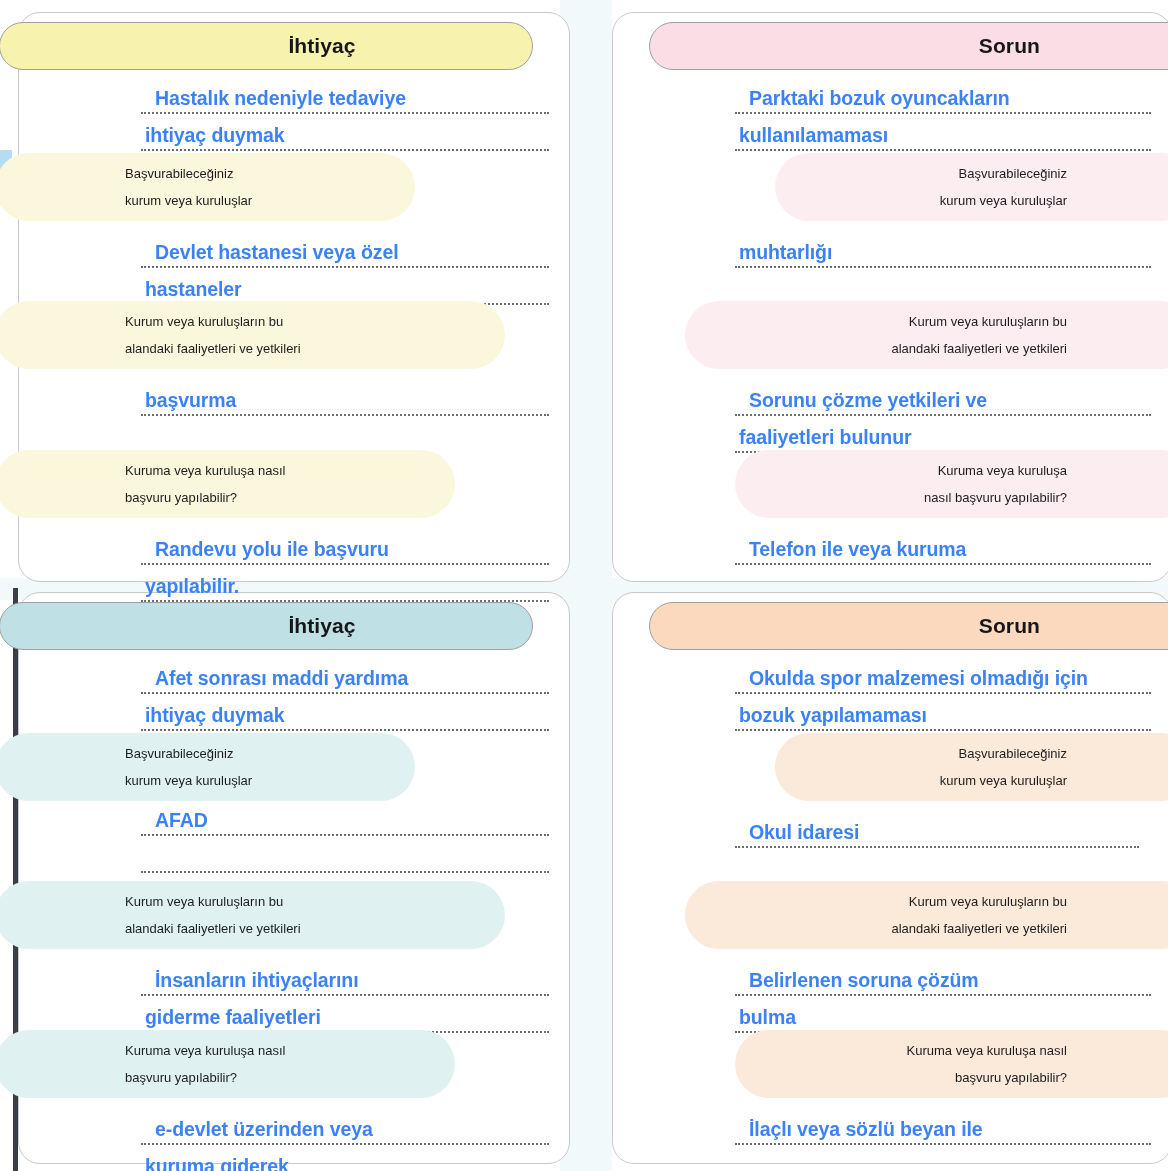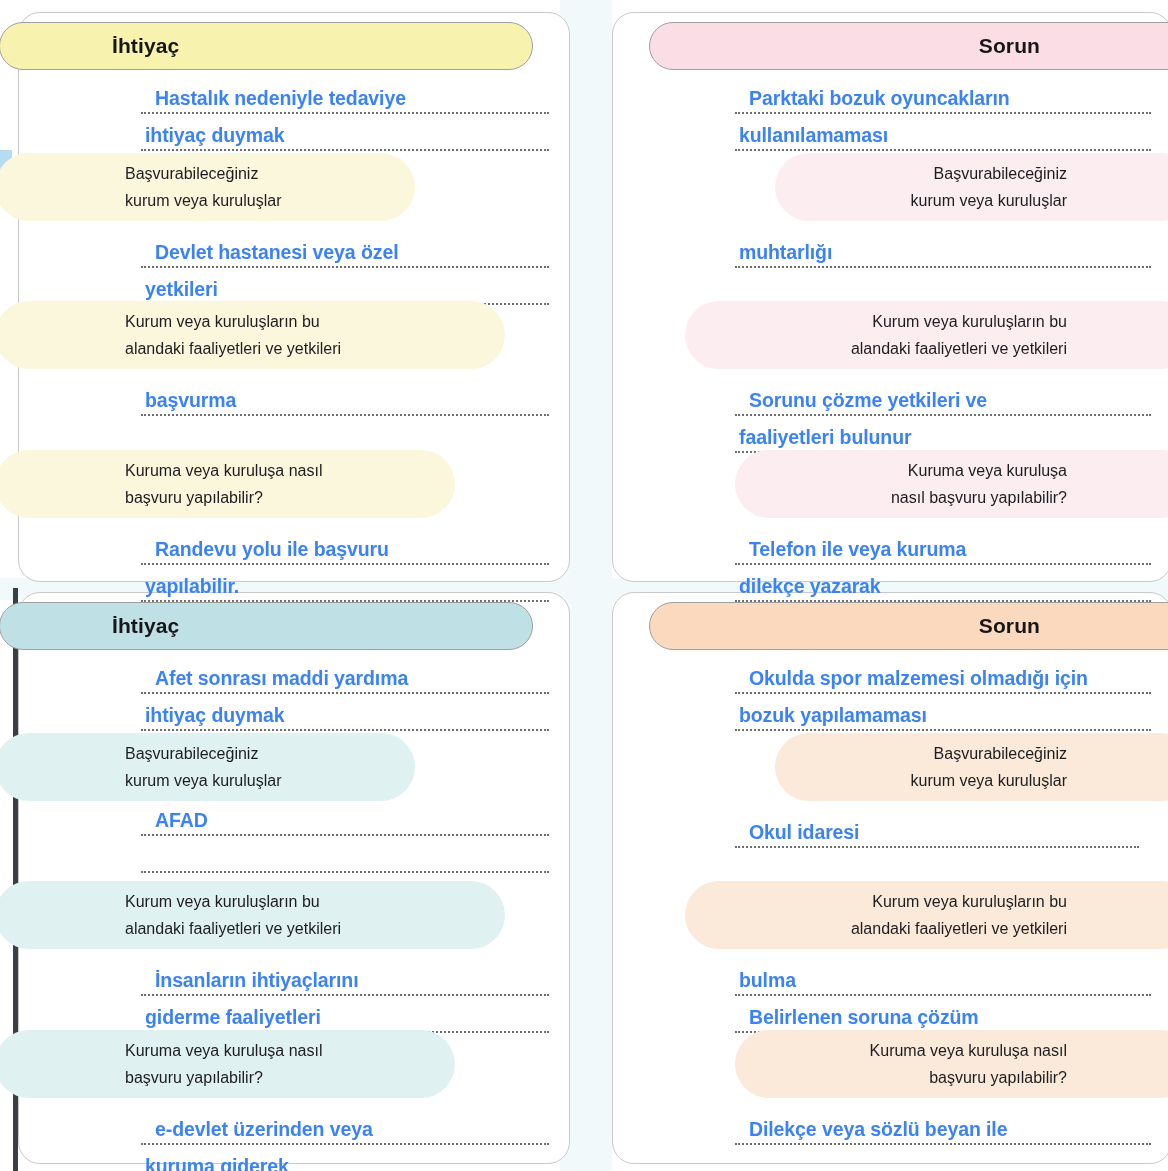--- a/index.html
+++ b/index.html
@@ -71,21 +71,21 @@
     border-radius: 26px;
     display: flex;
     align-items: center;
     z-index: 4;
   }
   
   .hdr-left {
     left: -20px;
     right: 36px;
     padding-left: 112px;
-    justify-content: flex-start;
+    justify-content: center;
   }
   
   .hdr-right {
     left: 36px;
     right: -20px;
     padding-right: 150px;
     justify-content: flex-end;
   }
   .hdr-title {
     font-size: 21px;
@@ -114,21 +114,21 @@
     align-items: flex-start;
   }
   
   .lp-right {
     right: -24px;
     padding-right: 128px;
     text-align: right;
     align-items: flex-end;
   }
   .lp-line {
-    font-size: 16px;
+    font-size: 13px;
     line-height: 27px;
     color: #1d1d20;
     white-space: nowrap;
   }
 
   
   .answer {
     position: absolute;
     z-index: 1;
   }
@@ -166,21 +166,21 @@
         <div class="answer" style="top: 64px; left: 122px; right: 20px;">
           <div class="ans-line indent2">Hastalık nedeniyle tedaviye</div>
           <div class="ans-line flush">ihtiyaç duymak</div>
         </div>
         <div class="label-pill lp-left" style="top: 140px; width: 420px; background: rgb(251, 247, 221);">
           <div class="lp-line">Başvurabileceğiniz</div>
           <div class="lp-line">kurum veya kuruluşlar</div>
         </div>
         <div class="answer" style="top: 218px; left: 122px; right: 20px;">
           <div class="ans-line indent2">Devlet hastanesi veya özel</div>
-          <div class="ans-line flush">yetkileri</div>
+          <div class="ans-line flush">hastaneler</div>
         </div>
         <div class="label-pill lp-left" style="top: 288px; width: 510px; background: rgb(251, 247, 221);">
           <div class="lp-line">Kurum veya kuruluşların bu</div>
           <div class="lp-line">alandaki faaliyetleri ve yetkileri</div>
         </div>
         <div class="answer" style="top: 366px; left: 122px; right: 20px;">
           <div class="ans-line flush">başvurma</div>
         </div>
         <div class="label-pill lp-left" style="top: 437px; width: 460px; background: rgb(251, 247, 221);">
           <div class="lp-line">Kuruma veya kuruluşa nasıl</div>
@@ -215,21 +215,20 @@
         <div class="answer" style="top: 366px; left: 122px; right: 20px;">
           <div class="ans-line indent2">Sorunu çözme yetkileri ve</div>
           <div class="ans-line flush">faaliyetleri bulunur</div>
         </div>
         <div class="label-pill lp-right" style="top: 437px; width: 460px; background: rgb(252, 237, 241);">
           <div class="lp-line">Kuruma veya kuruluşa</div>
           <div class="lp-line">nasıl başvuru yapılabilir?</div>
         </div>
         <div class="answer" style="top: 515px; left: 122px; right: 20px;">
           <div class="ans-line indent2">Telefon ile veya kuruma</div>
-          <div class="ans-line flush">dilekçe yazarak</div>
         </div>
       </div>
     </div>
     <div class="card card-bl">
       <div class="card-inner">
         <div class="hdr hdr-left" style="background: rgb(191, 224, 228);">
           <span class="hdr-title">İhtiyaç</span>
         </div>
         <div class="answer" style="top: 64px; left: 122px; right: 20px; text-align: center;">
           <div class="ans-line indent2">Afet sonrası maddi yardıma</div>
@@ -276,26 +275,26 @@
         </div>
         <div class="answer" style="top: 218px; left: 122px; right: 32px;">
           <div class="ans-line indent2">Okul idaresi</div>
           <div class="ans-line flush"></div>
         </div>
         <div class="label-pill lp-right" style="top: 288px; width: 510px; background: rgb(251, 233, 217);">
           <div class="lp-line">Kurum veya kuruluşların bu</div>
           <div class="lp-line">alandaki faaliyetleri ve yetkileri</div>
         </div>
         <div class="answer" style="top: 366px; left: 122px; right: 20px;">
+          <div class="ans-line indent2">Belirlenen soruna çözüm</div>
           <div class="ans-line flush">bulma</div>
-          <div class="ans-line indent2">Belirlenen soruna çözüm</div>
         </div>
         <div class="label-pill lp-right" style="top: 437px; width: 460px; background: rgb(251, 233, 217);">
           <div class="lp-line">Kuruma veya kuruluşa nasıl</div>
           <div class="lp-line">başvuru yapılabilir?</div>
         </div>
         <div class="answer" style="top: 515px; left: 122px; right: 20px;">
-          <div class="ans-line indent2">Dilekçe veya sözlü beyan ile</div>
+          <div class="ans-line indent2">İlaçlı veya sözlü beyan ile</div>
           <div class="ans-line flush"></div>
         </div>
       </div>
     </div>
   </div>
 
 </body></html>

